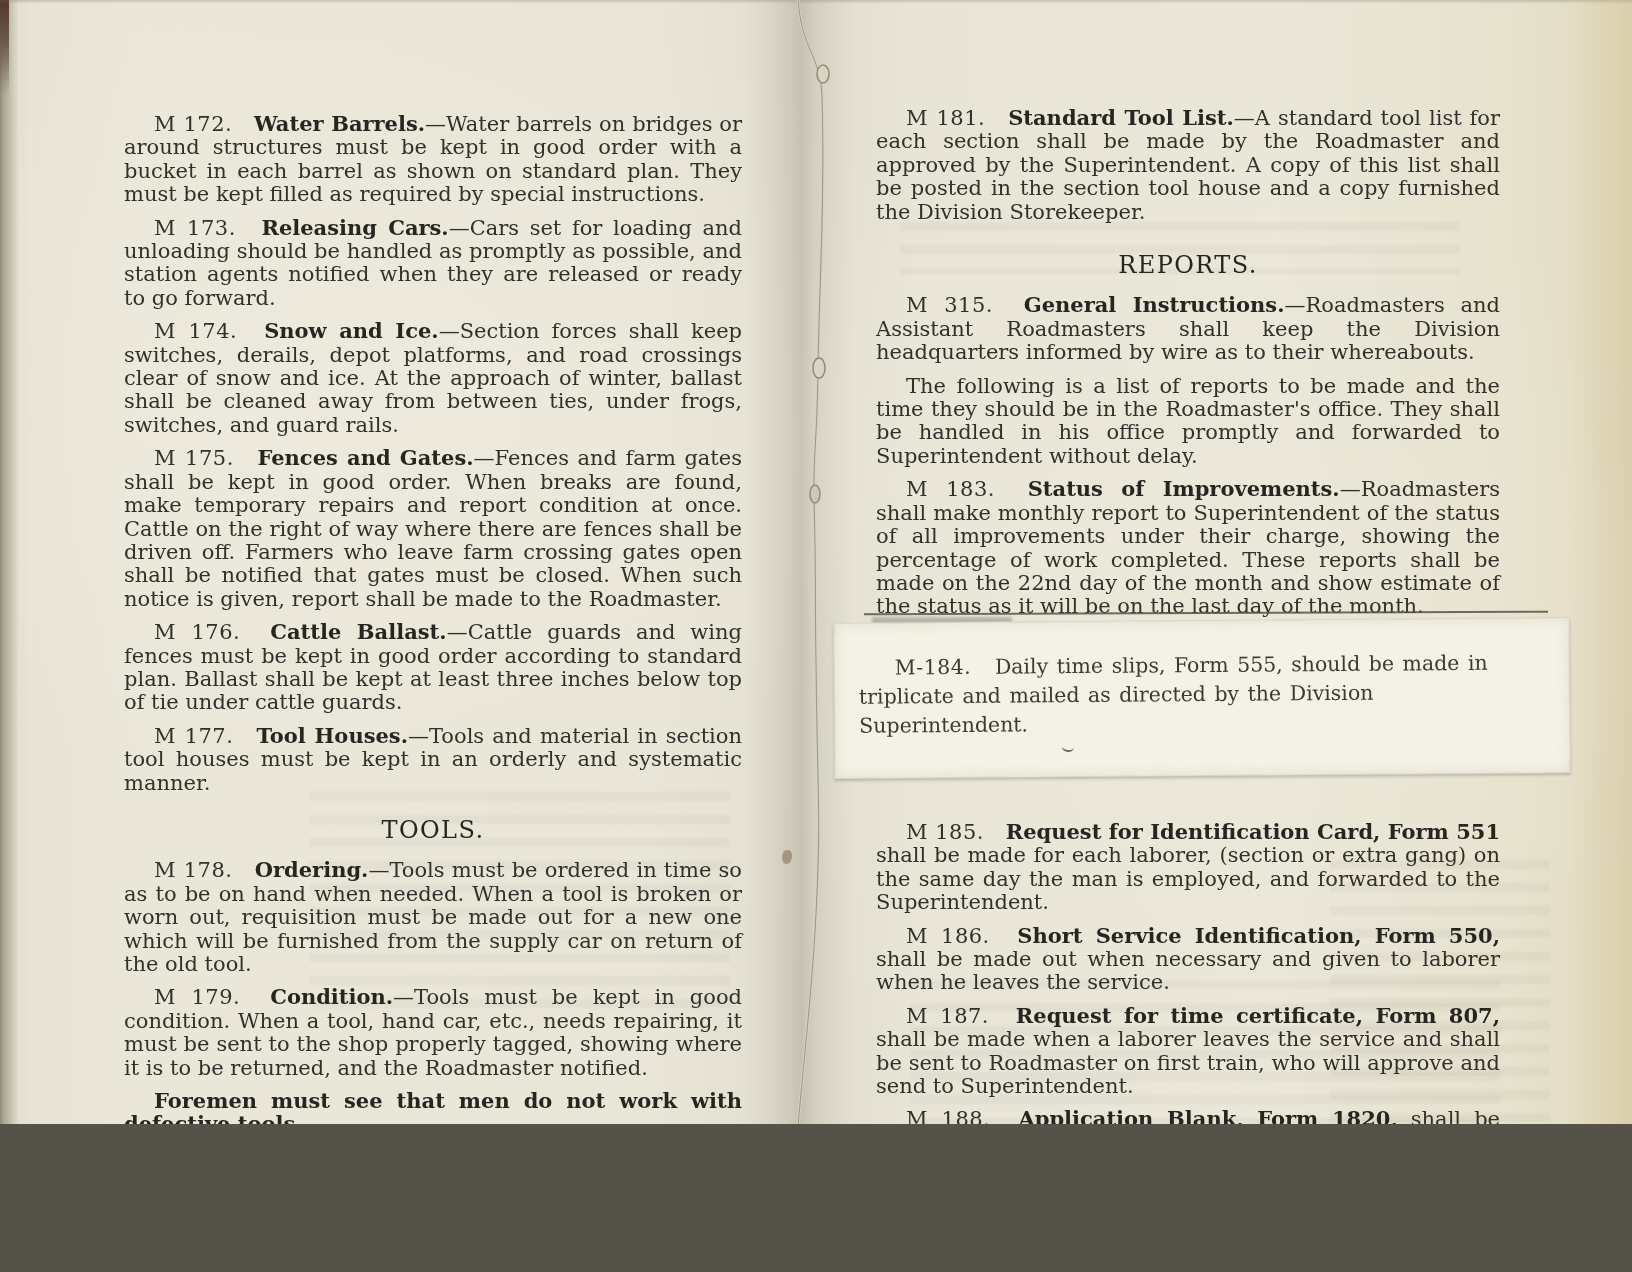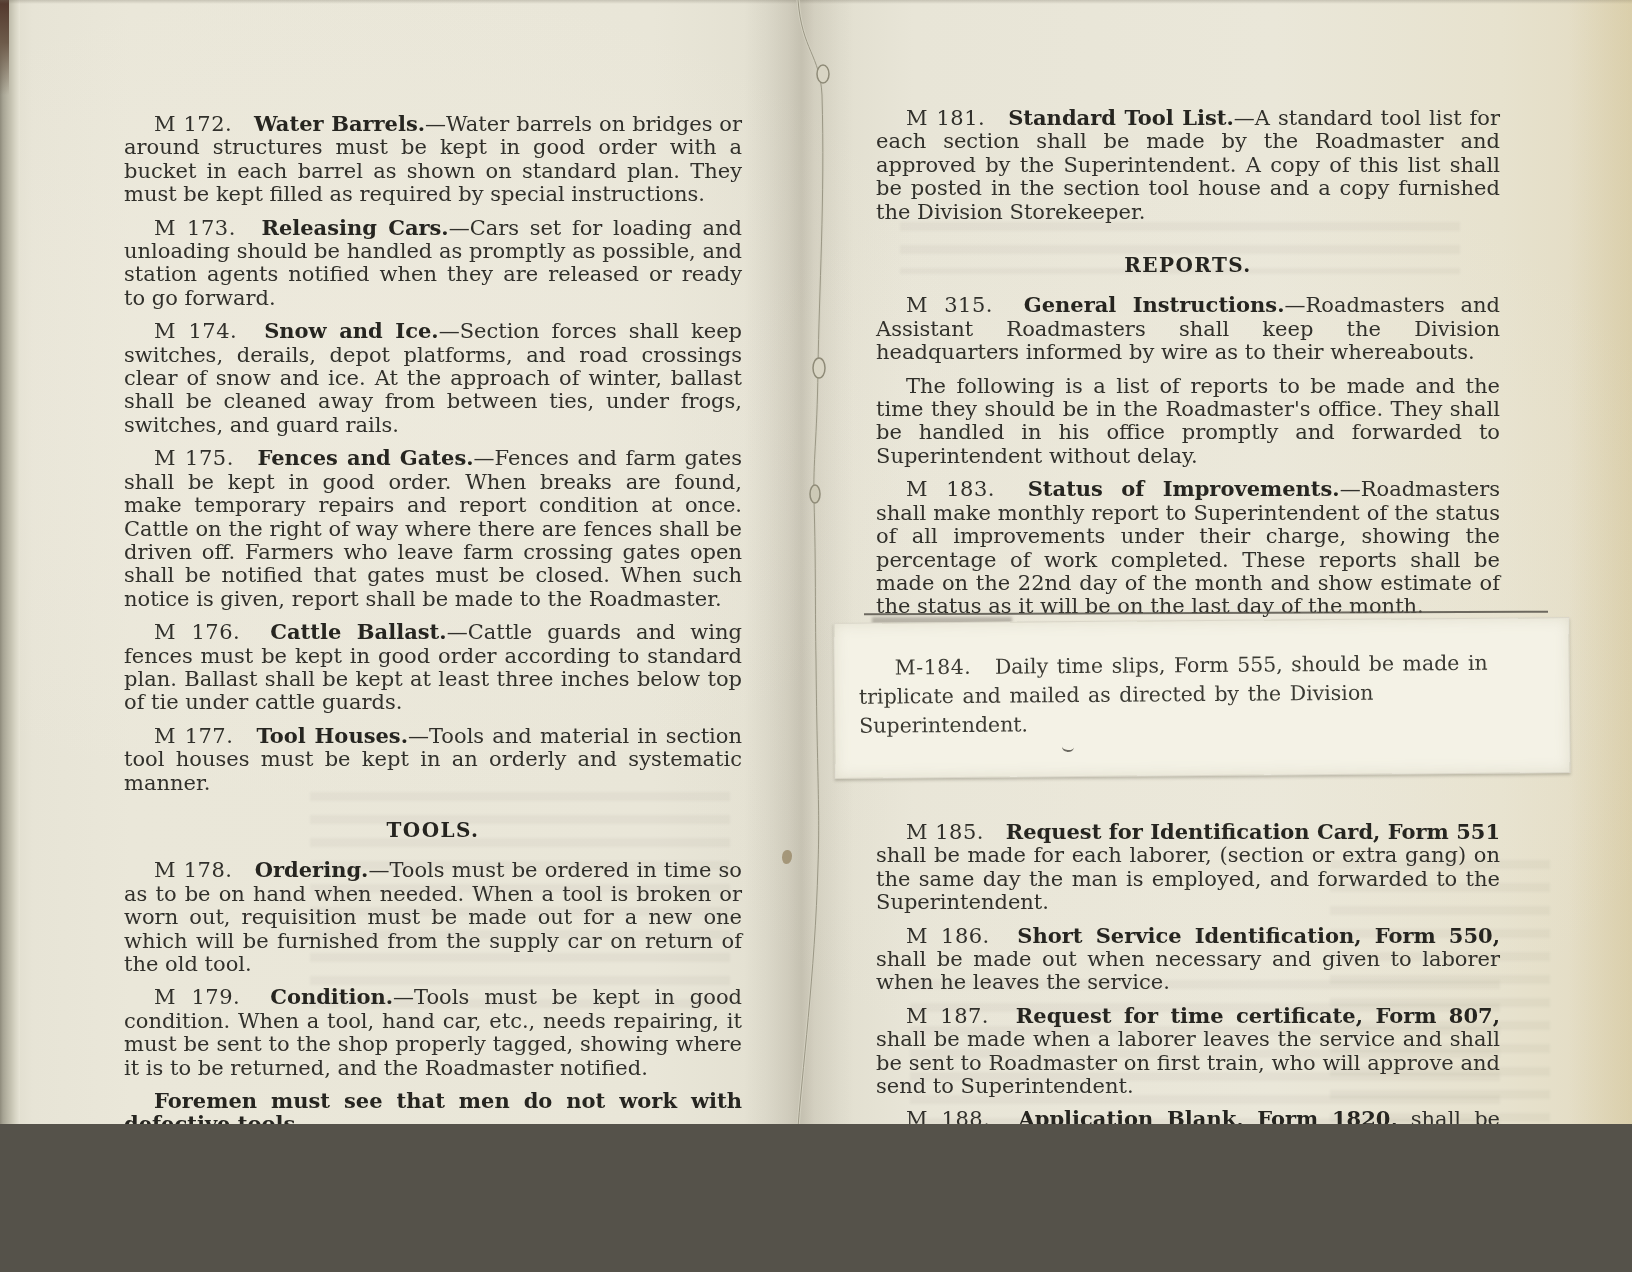--- a/index.html
+++ b/index.html
@@ -7,21 +7,21 @@
     background:
       radial-gradient(ellipse 900px 600px at 22% 35%, rgba(240,236,224,.55), rgba(240,236,224,0) 70%),
       radial-gradient(ellipse 800px 700px at 72% 55%, rgba(238,234,220,.45), rgba(238,234,220,0) 70%),
       linear-gradient(90deg,#dcd9c9 0,#e7e4d6 2%,#eae7d9 8%,#e9e6d8 40%,#e3e0d1 47%,#dcd8c8 49.2%,#e2dfd0 51.5%,#e8e5d7 56%,#eae7d9 78%,#e7e2ce 92%,#e2dac0 100%);
     font-family:"DejaVu Serif","Liberation Serif",serif;}
   .page-text{position:absolute;font-size:21px;line-height:23.4px;color:#31302b;text-align:justify;}
   .para{margin:0 0 9px;text-indent:30px;}
   .pnum{margin-right:15px;letter-spacing:.5px;}
   .pnum:empty{margin-right:0;}
   .ptitle{font-weight:bold;color:#262520;}
-  .section-heading{font-weight:bold;text-align:center;text-indent:0;font-size:20px;letter-spacing:1.4px;margin:24px 0 16px;color:#262520;}
+  .section-heading{font-weight:normal;text-align:center;text-indent:0;font-size:24px;letter-spacing:1.4px;margin:24px 0 16px;color:#262520;}
   .bold-note{font-weight:bold;color:#262520;}
   .page-number{position:absolute;font-size:19px;color:#3a3933;text-align:center;}
   
   .slip{position:absolute;left:834px;top:620px;width:734px;height:154px;background:#f4f2e6;
     transform:rotate(-.45deg);border:1px solid rgba(150,145,125,.28);
     box-shadow:0 2px 3px rgba(90,85,70,.30), inset 0 0 14px rgba(205,200,178,.45);}
   .slip .para{margin:0;padding:30px 34px 0 24px;text-indent:36px;font-size:20.5px;line-height:29px;color:#3b3a33;word-spacing:2px;}
   .strike-line{position:absolute;left:864px;top:612px;width:684px;height:2px;background:#57544b;opacity:.85;transform:rotate(-.22deg);}
   .smudge{position:absolute;left:872px;top:617px;width:140px;height:7px;background:rgba(70,64,56,.30);filter:blur(1.5px);}
   .tick-mark{position:absolute;left:1062px;top:742px;width:12px;height:8px;border-bottom:2px solid #4a4840;border-radius:0 0 60% 60%;opacity:.8;transform:rotate(5deg);}

